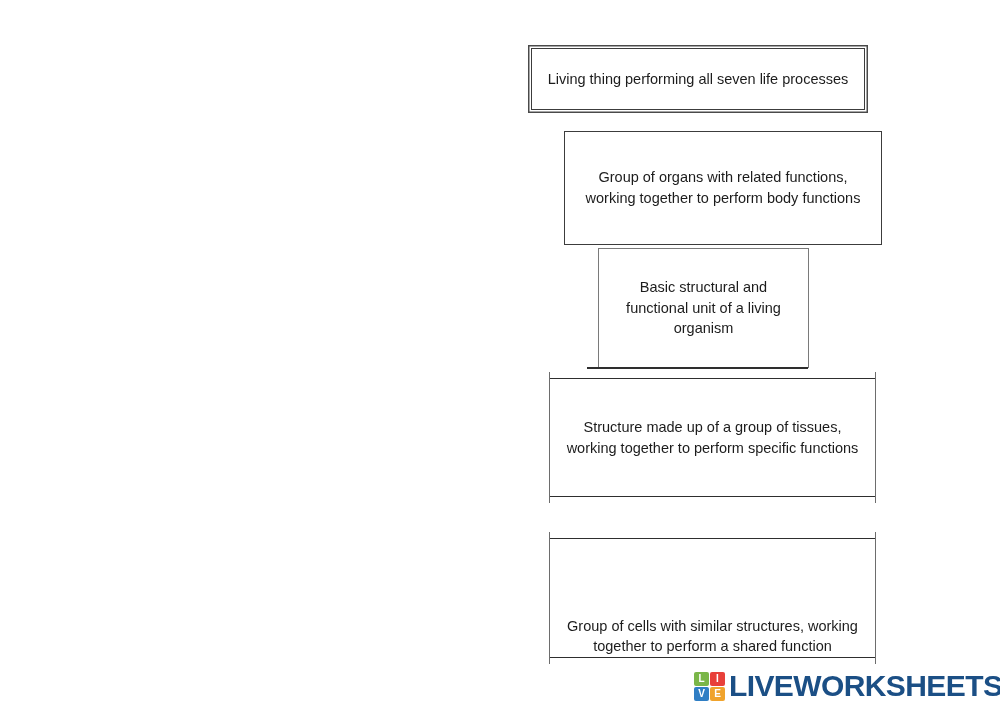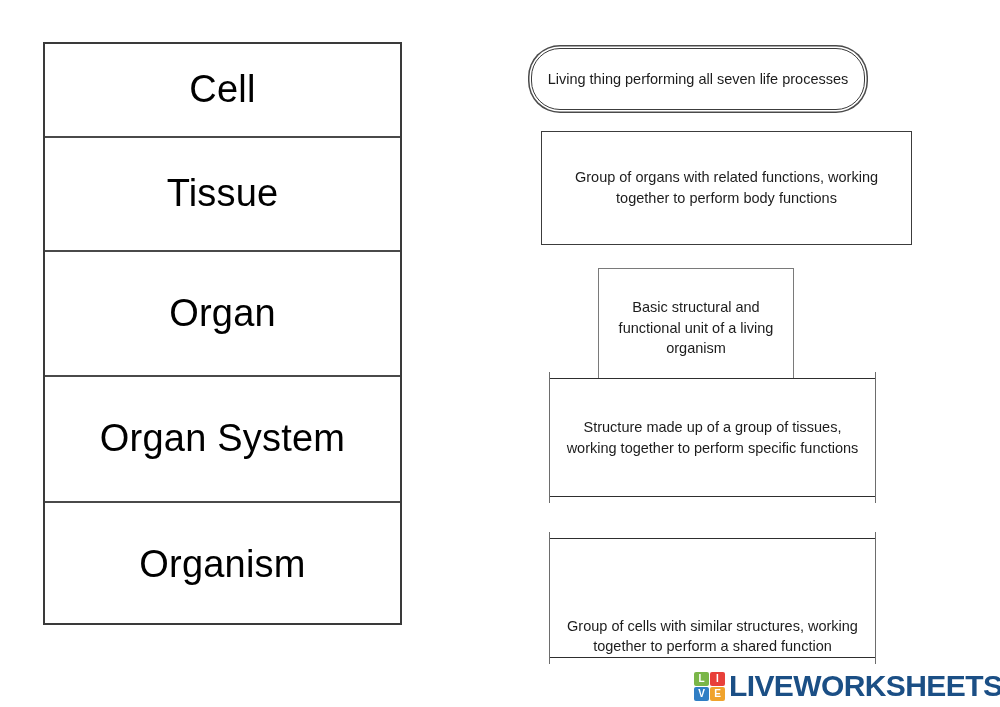--- a/index.html
+++ b/index.html
@@ -135,46 +135,29 @@
     color: #1b4f85;
     letter-spacing: -0.6px;
     line-height: 1;
   }
 </style>
 </head>
 <body>
 
 <div id="worksheet">
 
-  <div class="terms-column" style="height: 583px;">
-      <div class="term-cell" style="height: 94px;">
-        <span class="term-label">Cell</span>
-      </div>
-      <div class="term-cell" style="height: 114px;">
-        <span class="term-label">Tissue</span>
-      </div>
-      <div class="term-cell" style="height: 125px;">
-        <span class="term-label">Organ</span>
-      </div>
-      <div class="term-cell" style="height: 126px;">
-        <span class="term-label">Organ System</span>
-      </div>
-      <div class="term-cell" style="height: 124px;">
-        <span class="term-label">Organism</span>
-      </div>
-    </div>
 
   <div>
-      <div class="def-box border-double" style="left: 531px; top: 48px; width: 334px; height: 62px; border-radius: 29px;">
+      <div class="def-box border-double" style="left: 531px; top: 48px; width: 334px; height: 62px;">
         <div class="def-text">Living thing performing all seven life processes</div>
       </div>
-      <div class="def-box border-plain" style="left: 541px; top: 131px; width: 371px; height: 114px;">
+      <div class="def-box border-plain" style="left: 564px; top: 131px; width: 318px; height: 114px;">
         <div class="def-text">Group of organs with related functions, working together to perform body functions</div>
       </div>
-      <div class="def-box border-underhang" style="left: 598px; top: 268px; width: 196px; height: 120px;">
+      <div class="def-box border-underhang" style="left: 598px; top: 248px; width: 211px; height: 120px;">
         <div class="def-text">Basic structural and functional unit of a living organism</div>
       </div>
       <div class="def-box border-overhang" style="left: 549px; top: 378px; width: 327px; height: 119px;">
         <div class="def-text">Structure made up of a group of tissues, working together to perform specific functions</div>
       </div>
       <div class="def-box border-overhang" style="left: 549px; top: 538px; width: 327px; height: 120px; align-items: flex-end;">
         <div class="def-text">Group of cells with similar structures, working together to perform a shared function</div>
       </div>
     </div>
 

